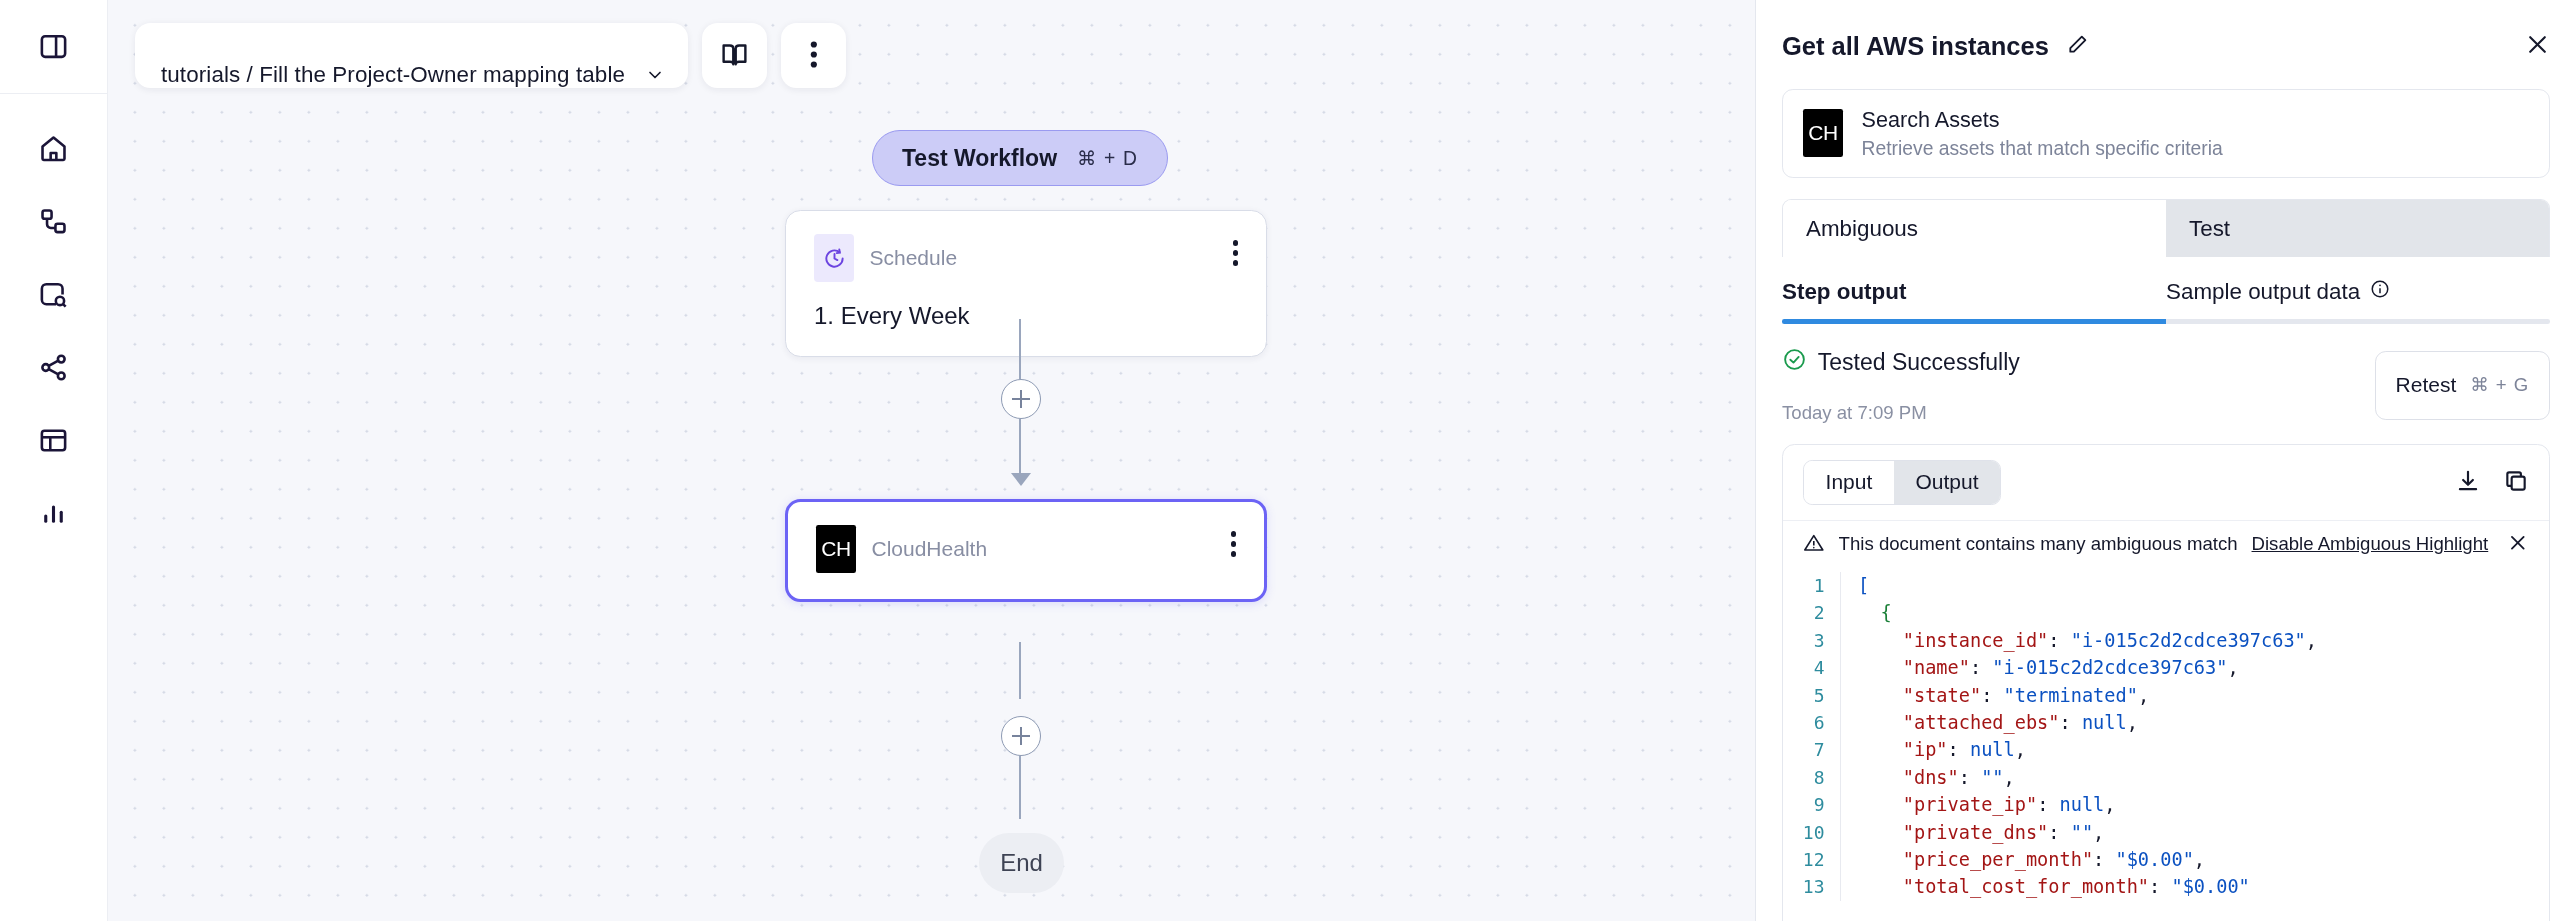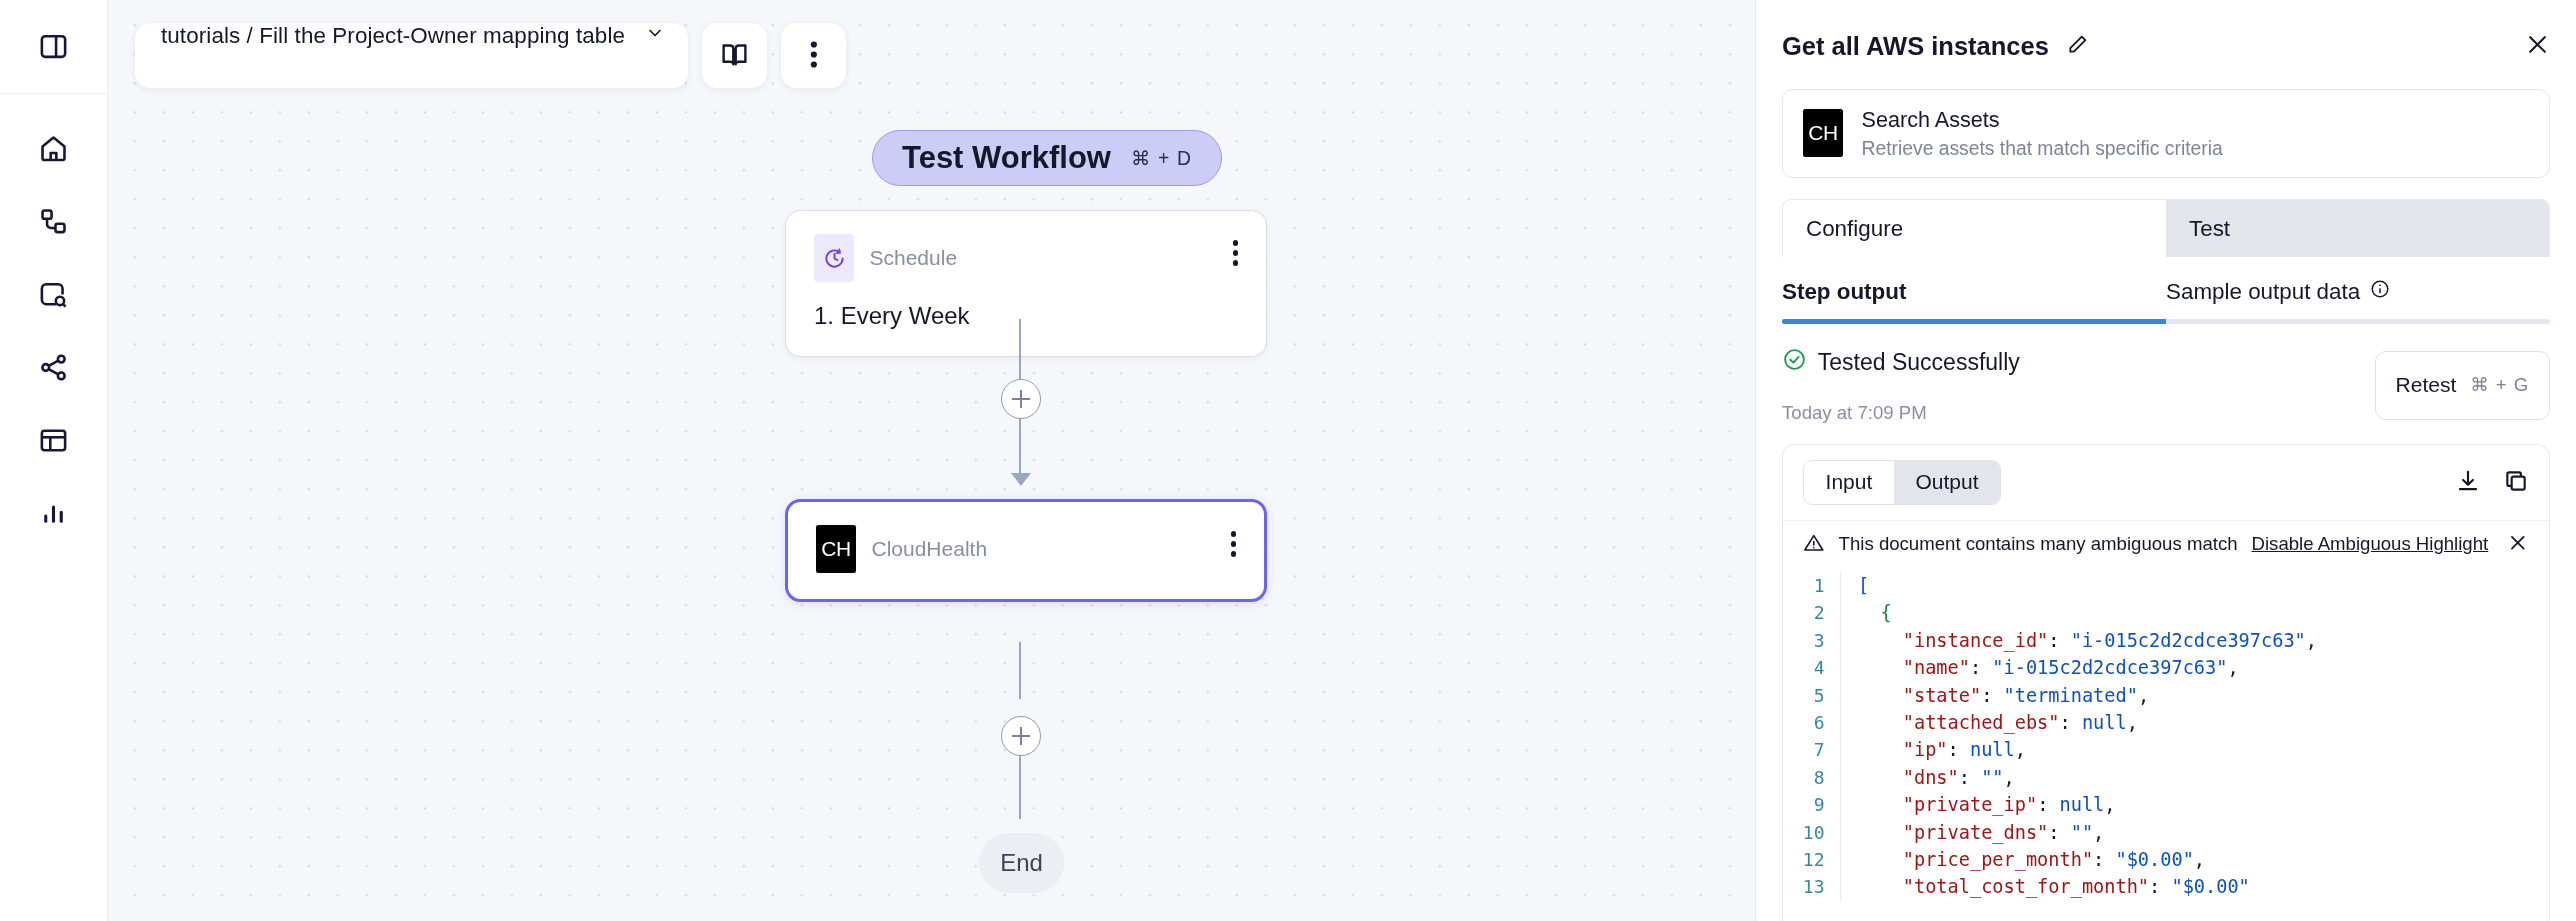--- a/index.html
+++ b/index.html
@@ -34,21 +34,21 @@
     background-color: #f6f7fb;
     background-image: radial-gradient(circle, #d3d8e4 1.2px, transparent 1.3px);
     background-size: 29px 29px;
     background-position: 12.4px 10.8px;
     overflow: hidden;
   }
 
   
   .toolbar { position: absolute; top: 23px; left: 27px; display: flex; align-items: center; gap: 14px; }
   .wf-select {
-    height: 65px; background: #fff; border-radius: 15.5px; display: flex; align-items: flex-start;
+    height: 65px; background: #fff; border-radius: 15.5px; display: flex; align-items: flex-end;
     padding: 0 23px 0 26px; gap: 20px; box-shadow: 0 1.5px 7.7px rgba(28,30,60,.07);
     cursor: pointer;
   }
   .wf-select .txt { font-size: 22.4px; color: #15182b; white-space: nowrap; letter-spacing: 0.1px; }
   .icon-btn {
     width: 65px; height: 65px; background: #fff; border-radius: 15.5px;
     display: flex; align-items: center; justify-content: center;
     box-shadow: 0 1.5px 7.7px rgba(28,30,60,.07); cursor: pointer;
   }
   .toolbar-right { position: absolute; top: 23px; right: 31px; display: flex; align-items: center; gap: 17px; }
@@ -65,21 +65,21 @@
     font-size: 22.4px; color: #15182b; cursor: pointer; border: none;
     font-family: "Liberation Sans", sans-serif;
   }
 
   
   .test-pill {
     position: absolute; left: 764px; top: 130px;
     background: #ccccf7; border: 1.5px solid #9a9af0; border-radius: 31px;
     height: 56px; padding: 0 29px; display: flex; align-items: center; gap: 20px; cursor: pointer;
   }
-  .test-pill .label { font-size: 31px; color: #15182b; font-weight: 600; }
+  .test-pill .label { font-size: 23px; color: #15182b; font-weight: 600; }
   .test-pill .kbd { font-size: 19.3px; color: #2a2d4a; letter-spacing: 1.2px; }
 
   
   .node {
     position: absolute; width: 482px; background: #fff; border-radius: 15.5px;
     border: 1.5px solid #d9dde8;
     box-shadow: 0 1.5px 6.2px rgba(28,30,60,.06);
     padding: 23px 28px 26px 28px;
   }
   .node.selected { border: 3.9px solid #6c63f5; box-shadow: 0 1.5px 9.3px rgba(108,99,245,.18); }
@@ -392,21 +392,21 @@
 
     <div class="asset-card">
       <span class="asset-logo">CH</span>
       <div>
         <div class="asset-name">Search Assets</div>
         <div class="asset-desc">Retrieve assets that match specific criteria</div>
       </div>
     </div>
 
     <div class="tabs">
-      <div class="tab active">Configure</div>
+      <div class="tab active">Ambiguous</div>
       <div class="tab">Test</div>
     </div>
 
     <div class="subtabs">
       <div class="subtab active">
         <span>Step output</span>
       </div>
       <div class="subtab">
         <span>Sample output data</span>
         <span>

